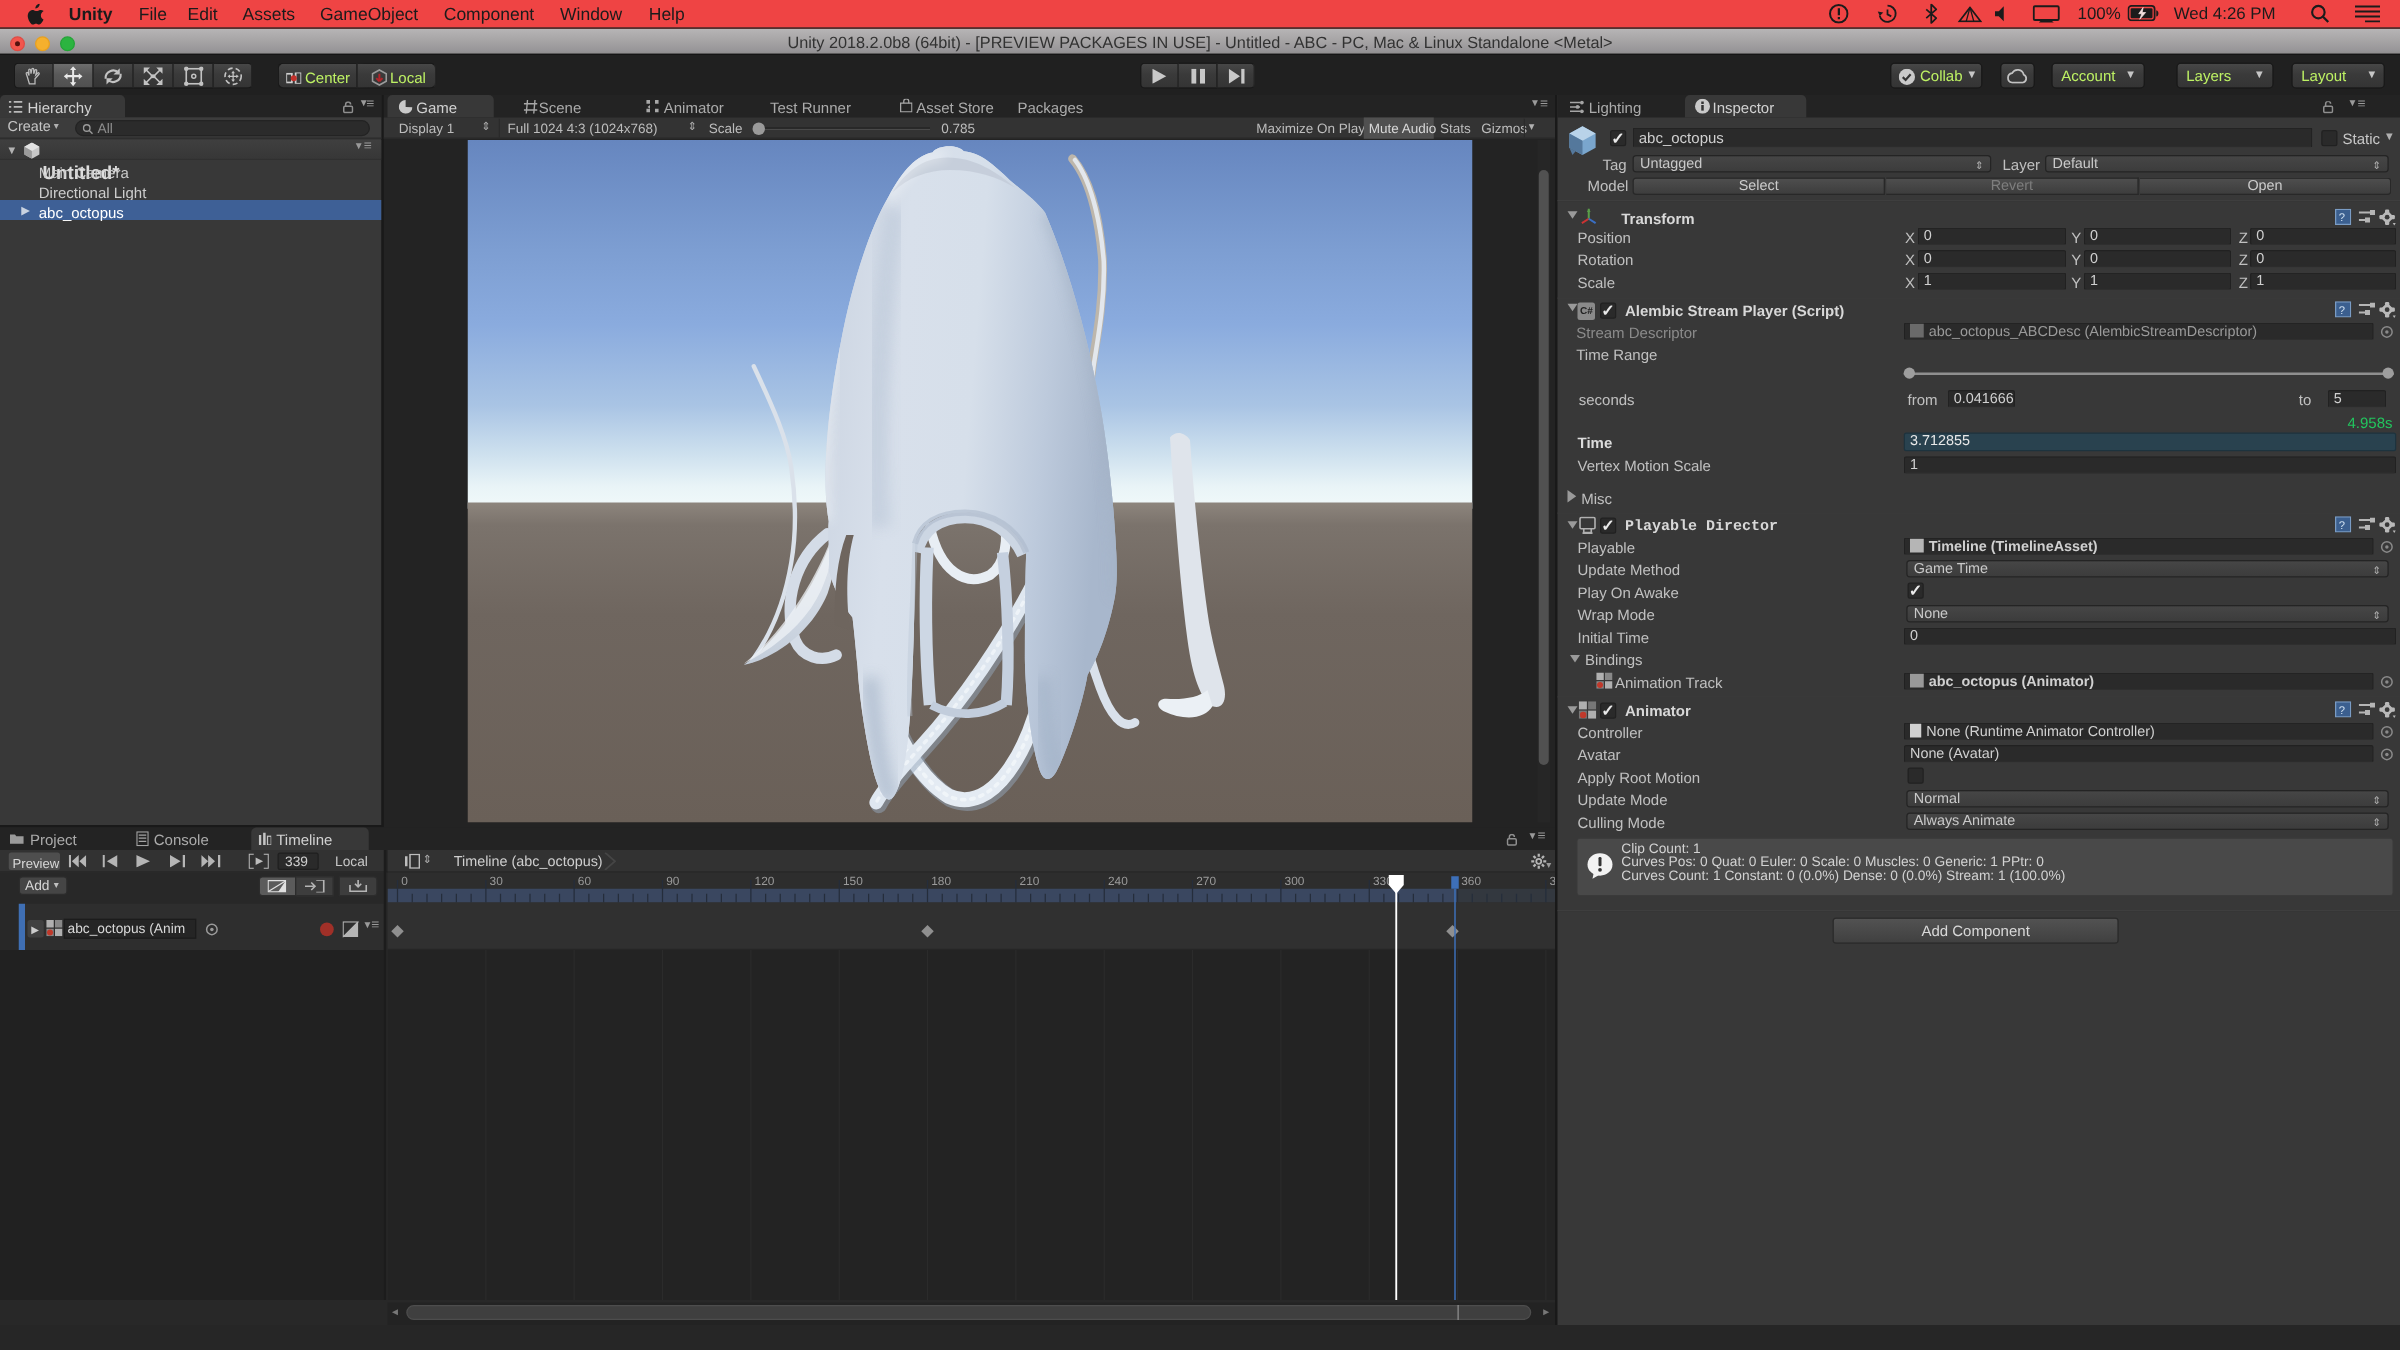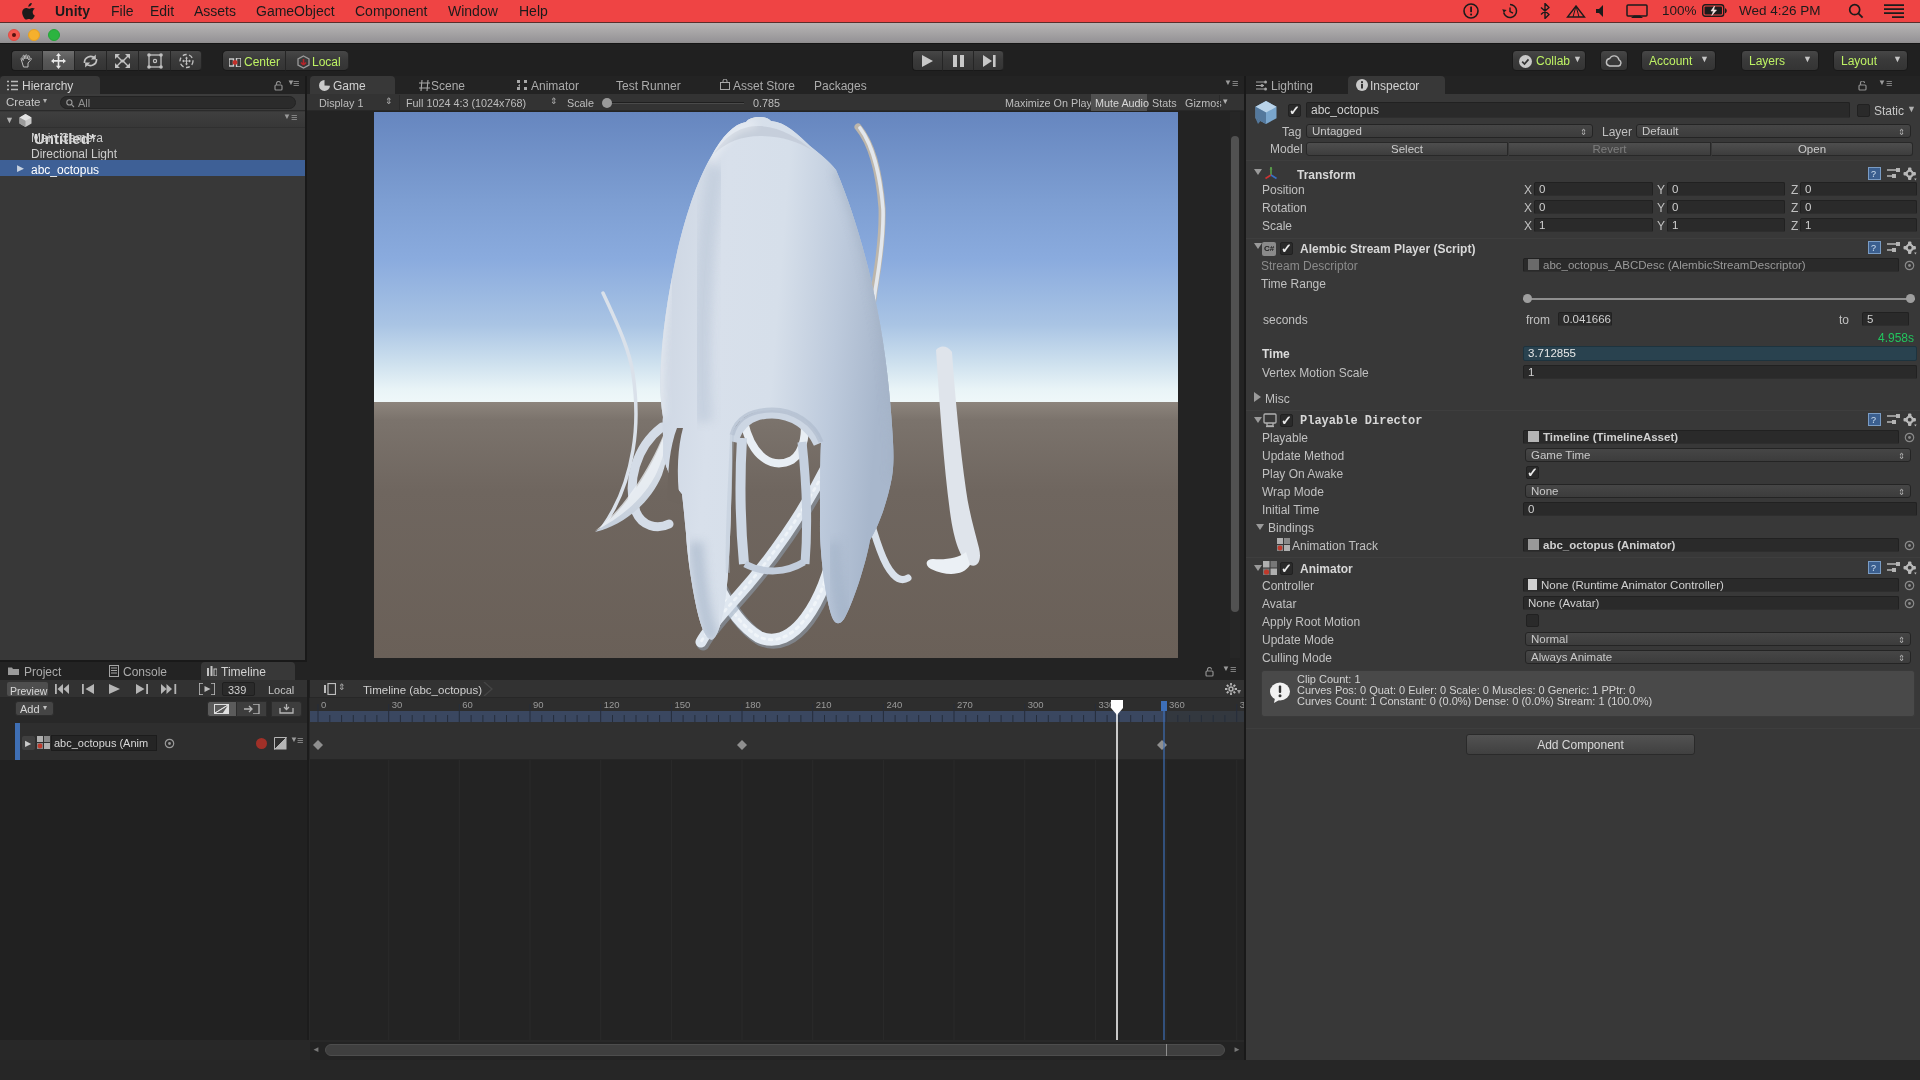--- a/index.html
+++ b/index.html
@@ -96,20 +96,21 @@
   <svg class="abs" style="left:1884px;top:4px" width="20" height="14" viewBox="0 0 20 14">
       <path d="M0 1.2h20M0 5.2h20M0 9.2h20M8 13.2h12" stroke="#1b1b1b" stroke-width="1.7"></path>
     </svg>
 </div>
 
 <div id="titlebar" class="abs">
   <div class="tl" style="left:8px;background:#f2564d;border:1px solid #e04b44;"></div>
   <div class="abs" style="left:12px;top:10px;width:4px;height:4px;border-radius:2px;background:#55120e;"></div>
   <div class="tl" style="left:28px;background:#f5b02d;border:1px solid #e8a01f;"></div>
   <div class="tl" style="left:48px;background:#2cb440;border:1px solid #24a437;"></div>
+  <div id="title-text">Unity 2018.2.0b8 (64bit) - [PREVIEW PACKAGES IN USE] - Untitled - ABC - PC, Mac &amp; Linux Standalone &lt;Metal&gt;</div>
 </div>
 
 <div id="toolbar" class="abs">
 
   <div class="tseg" style="left:11px;width:32px;border-left:1px solid #191919;border-radius:4px 0 0 4px;"></div>
   <div class="tseg on" style="left:43px;width:32px;"></div>
   <div class="tseg" style="left:75px;width:32px;"></div>
   <div class="tseg" style="left:107px;width:32px;"></div>
   <div class="tseg" style="left:139px;width:32px;"></div>
   <div class="tseg" style="left:171px;width:31px;border-radius:0 4px 4px 0;"></div>

